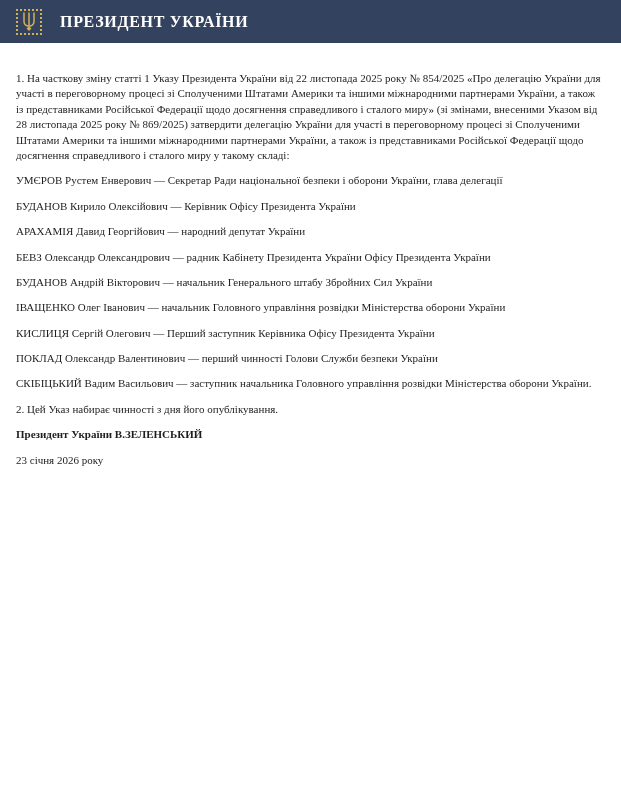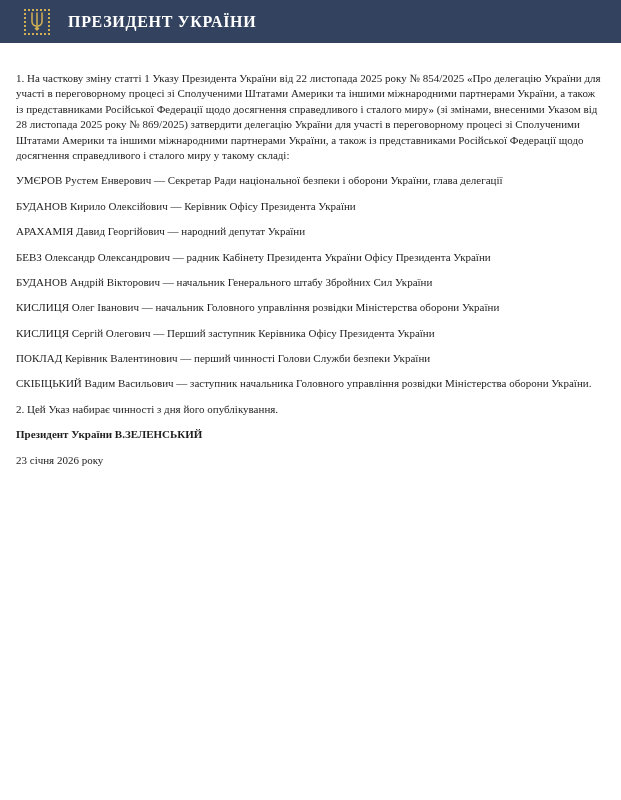--- a/index.html
+++ b/index.html
@@ -14,21 +14,21 @@
     font-family: "Liberation Serif", "DejaVu Serif", serif;
     color: #1e1e1e;
     -webkit-font-smoothing: antialiased;
   }
   
   .header-bar {
     height: 43px;
     background: #33435f;
     display: flex;
     align-items: center;
-    padding: 0 24px;
+    padding: 0 16px;
     box-sizing: border-box;
     gap: 18px;
   }
   .emblem {
     width: 26px;
     height: 26px;
     border: 2px dotted #d4b054;
     box-sizing: border-box;
     display: flex;
     align-items: center;
@@ -89,26 +89,26 @@
   <p><span>УМЄРОВ Рустем Енверович</span><span> — </span><span>Секретар Ради національної безпеки і оборони України, глава делегації</span></p>
 
   <p><span>БУДАНОВ Кирило Олексійович</span><span> — </span><span>Керівник Офісу Президента України</span></p>
 
   <p><span>АРАХАМІЯ Давид Георгійович</span><span> — </span><span>народний депутат України</span></p>
 
   <p><span>БЕВЗ Олександр Олександрович</span><span> — </span><span>радник Кабінету Президента України Офісу Президента України</span></p>
 
   <p><span>БУДАНОВ Андрій Вікторович</span><span> — </span><span>начальник Генерального штабу Збройних Сил України</span></p>
 
-  <p><span>КИСЛИЦЯ Олег Іванович</span><span> — </span><span>начальник Головного управління розвідки Міністерства оборони України</span></p>
+  <p><span>ІВАЩЕНКО Олег Іванович</span><span> — </span><span>начальник Головного управління розвідки Міністерства оборони України</span></p>
 
   <p><span>КИСЛИЦЯ Сергій Олегович</span><span> — </span><span>Перший заступник Керівника Офісу Президента України</span></p>
 
 
-  <p><span>ПОКЛАД Керівник Валентинович</span><span> — </span><span>перший чинності Голови Служби безпеки України</span></p>
+  <p><span>ПОКЛАД Олександр Валентинович</span><span> — </span><span>перший чинності Голови Служби безпеки України</span></p>
 
   <p><span>СКІБІЦЬКИЙ Вадим Васильович</span><span> — </span><span>заступник начальника Головного управління розвідки Міністерства оборони України.</span></p>
 </div>
 
   <p>2. Цей Указ набирає чинності з дня його опублікування.</p>
 
   <p class="signature">Президент України В.ЗЕЛЕНСЬКИЙ</p>
 
   <p class="date-line">23 січня 2026 року</p>
 

